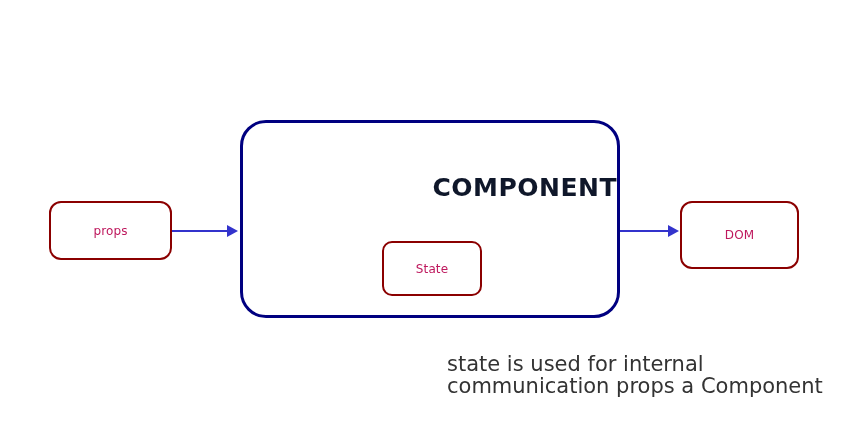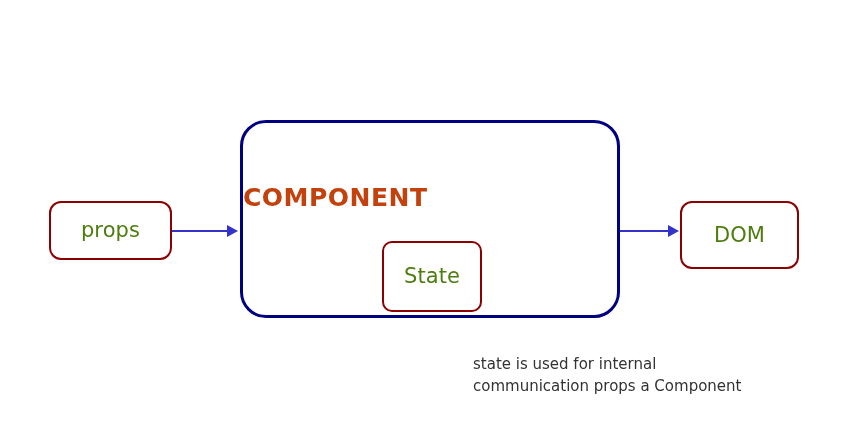--- a/index.html
+++ b/index.html
@@ -24,22 +24,22 @@
     box-sizing: border-box;
     background: #ffffff;
     border: 2.5px solid #8B0000;
     border-radius: 12px;
     display: flex;
     align-items: center;
     justify-content: center;
   }
   .node .node-label {
     font-family: "DejaVu Sans", sans-serif;
-    font-size: 21px;
-    color: #4d7c0f;
+    font-size: 12px;
+    color: #be185d;
     letter-spacing: 0.1px;
     line-height: 1;
     white-space: nowrap;
   }
 
   
   #props-box {
     left: 49px;
     top: 201px;
     width: 123px;
@@ -61,35 +61,35 @@
     width: 380px;
     height: 198px;
     background: #ffffff;
     border: 3px solid #000080;
     border-radius: 26px;
   }
   #component-title {
     position: absolute;
     left: 0;
     right: 0;
-    top: 62px;
-    text-align: left;
+    top: 52px;
+    text-align: right;
     font-family: "DejaVu Sans", sans-serif;
     font-size: 25px;
     font-weight: bold;
-    color: #c2410c;
+    color: #0f172a;
     letter-spacing: 0.5px;
     line-height: 1;
   }
   #state-box {
     position: absolute;
     left: 139px;   
     top: 118px;    
     width: 100px;
-    height: 71px;
+    height: 55px;
     border-radius: 10px;
   }
 
   
   .arrow {
     position: absolute;
     height: 14px;
     pointer-events: none;
   }
   .arrow .shaft {
@@ -120,24 +120,24 @@
     left: 620px;
     top: 224px;
     width: 60px;
   }
   #arrow-component-to-dom .shaft { width: 50px; }
   #arrow-component-to-dom .head  { left: 48px; }
 
   
   #caption {
     position: absolute;
-    left: 473px;
+    left: 447px;
     top: 353px;
     font-family: "DejaVu Sans", sans-serif;
-    font-size: 15px;
+    font-size: 21px;
     color: #333333;
     line-height: 22px;
     white-space: nowrap;
   }
   #caption div { display: block; }
 </style>
 </head>
 <body>
 
 <div id="canvas">

